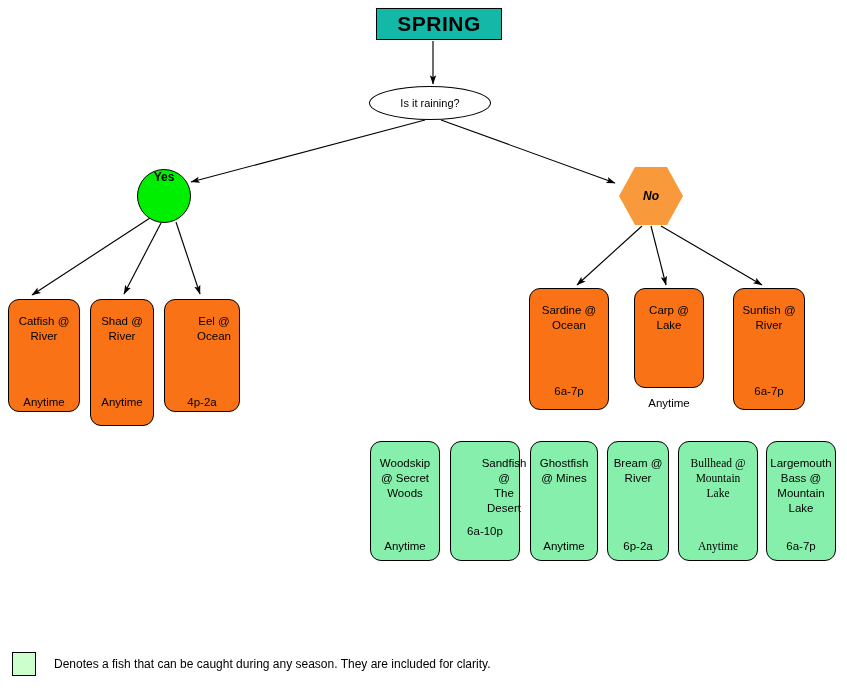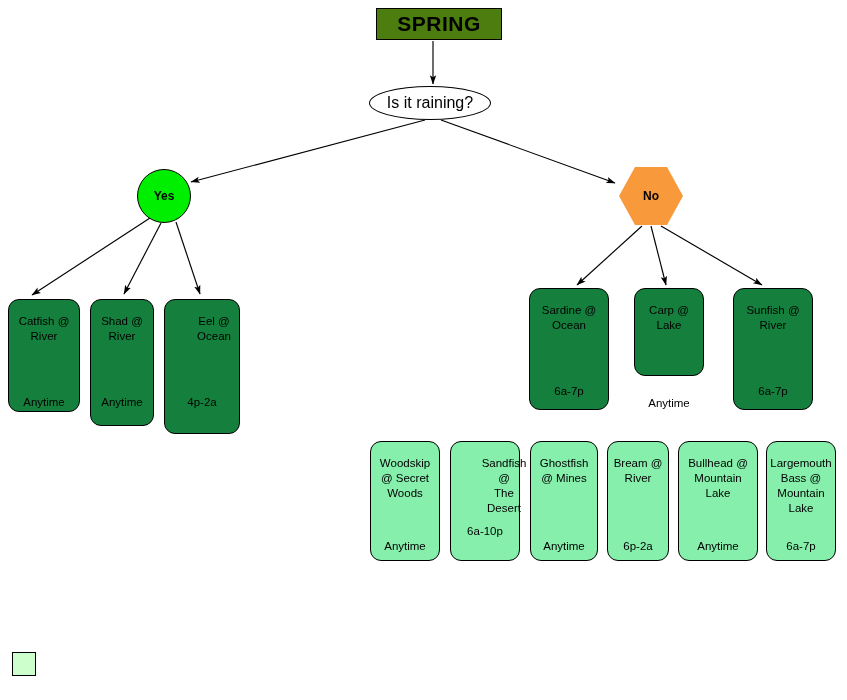--- a/index.html
+++ b/index.html
@@ -27,21 +27,21 @@
     pointer-events: none;
   }
 
   
   .season-node {
     position: absolute;
     left: 376px;
     top: 8px;
     width: 126px;
     height: 32px;
-    background: #4d7c0f;
+    background: #14b8a6;
     border: 1px solid #000000;
     display: flex;
     align-items: center;
     justify-content: center;
     font-size: 21px;
     font-weight: bold;
     letter-spacing: 0.5px;
     box-sizing: border-box;
   }
 
@@ -51,36 +51,36 @@
     left: 369px;
     top: 86px;
     width: 122px;
     height: 34px;
     border: 1px solid #000000;
     border-radius: 50%;
     background: #ffffff;
     display: flex;
     align-items: center;
     justify-content: center;
-    font-size: 16px;
+    font-size: 11px;
     box-sizing: border-box;
   }
 
   
   .yes-node {
     position: absolute;
     left: 137px;
     top: 169px;
     width: 54px;
     height: 54px;
     border-radius: 50%;
     background: #00ee00;
     border: 1px solid #000000;
     display: flex;
-    align-items: center;
+    align-items: flex-start;
     justify-content: center;
     font-size: 12px;
     font-weight: bold;
     box-sizing: border-box;
   }
 
   
   .no-node {
     position: absolute;
     left: 619px;
@@ -95,28 +95,29 @@
     clip-path: polygon(25% 0%, 75% 0%, 100% 50%, 75% 100%, 25% 100%, 0% 50%);
   }
   .no-node .hex-label {
     position: absolute;
     inset: 0;
     display: flex;
     align-items: center;
     justify-content: center;
     font-size: 12px;
     font-weight: bold;
+    font-style: italic;
   }
 
   
   .fish-card {
     position: absolute;
     border: 1px solid #000000;
     border-radius: 11px;
-    background: #15803d;
+    background: #f97316;
     box-sizing: border-box;
     display: flex;
     flex-direction: column;
     align-items: center;
     padding-top: 14px;
     padding-left: 3px;
     padding-right: 3px;
   }
   .fish-card.any-season {
     background: #86efac;
@@ -203,37 +204,37 @@
   <div class="fish-card" style="left:8px; top:299px; width:72px; height:113px;">
     <div class="fish-name">Catfish @
 River</div>
     <div class="fish-time" style="top:83px;">Anytime</div>
   </div>
   <div class="fish-card" style="left:90px; top:299px; width:64px; height:127px;">
     <div class="fish-name">Shad @
 River</div>
     <div class="fish-time" style="top:83px;">Anytime</div>
   </div>
-  <div class="fish-card" style="left:164px; top:299px; width:76px; height:135px;padding-left:27px;">
+  <div class="fish-card" style="left:164px; top:299px; width:76px; height:113px;padding-left:27px;">
     <div class="fish-name">Eel @
 Ocean</div>
     <div class="fish-time" style="top:83px;">4p-2a</div>
   </div>
 
   <div class="fish-card" style="left:529px; top:288px; width:80px; height:122px;">
     <div class="fish-name">Sardine @
 Ocean</div>
     <div class="fish-time" style="top:83px;">6a-7p</div>
   </div>
-  <div class="fish-card" style="left:634px; top:288px; width:70px; height:88px;">
+  <div class="fish-card" style="left:634px; top:288px; width:70px; height:100px;">
     <div class="fish-name">Carp @
 Lake</div>
     <div class="fish-time" style="top:95px;">Anytime</div>
   </div>
-  <div class="fish-card" style="left:733px; top:288px; width:80px; height:122px;">
+  <div class="fish-card" style="left:733px; top:288px; width:72px; height:122px;">
     <div class="fish-name">Sunfish @
 River</div>
     <div class="fish-time" style="top:83px;">6a-7p</div>
   </div>
 
   <div class="fish-card any-season" style="left:370px; top:441px; width:70px; height:120px;">
     <div class="fish-name">Woodskip
 @ Secret
 Woods</div>
     <div class="fish-time" style="top:85px;">Anytime</div>
@@ -246,31 +247,32 @@
   <div class="fish-card any-season" style="left:530px; top:441px; width:68px; height:120px;">
     <div class="fish-name">Ghostfish
 @ Mines</div>
     <div class="fish-time" style="top:85px;">Anytime</div>
   </div>
   <div class="fish-card any-season" style="left:607px; top:441px; width:62px; height:120px;">
     <div class="fish-name">Bream @
 River</div>
     <div class="fish-time" style="top:85px;">6p-2a</div>
   </div>
-  <div class="fish-card any-season" style="left:678px; top:441px; width:80px; height:120px;">
+  <div class="fish-card any-season" style="left:678px; top:441px; width:80px; height:120px;font-family:Liberation Serif, serif;">
     <div class="fish-name">Bullhead @
 Mountain
 Lake</div>
     <div class="fish-time" style="top:85px;">Anytime</div>
   </div>
   <div class="fish-card any-season" style="left:766px; top:441px; width:70px; height:120px;">
     <div class="fish-name">Largemouth
 Bass @
 Mountain
 Lake</div>
     <div class="fish-time" style="top:85px;">6a-7p</div>
   </div>
 
   <div class="legend">
     <div class="legend-swatch"></div>
+    <div class="legend-text">Denotes a fish that can be caught during any season. They are included for clarity.</div>
   </div>
 
 </div>
 
 </body></html>

